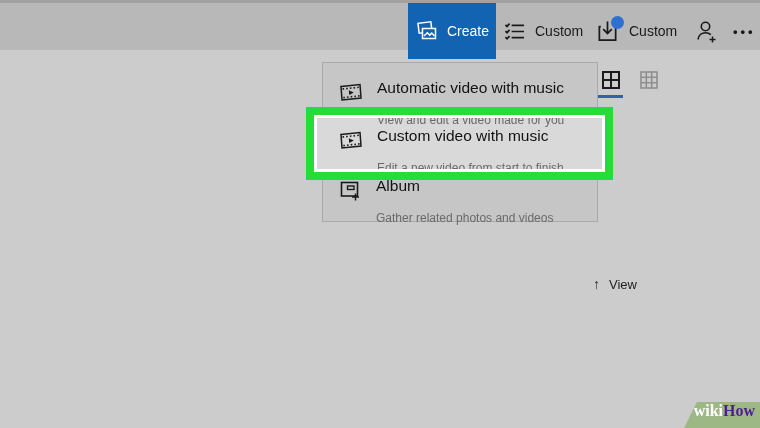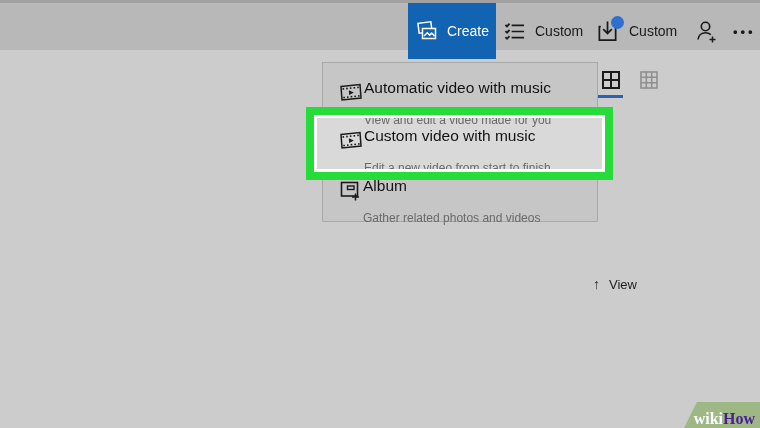--- a/index.html
+++ b/index.html
@@ -35,21 +35,21 @@
   .view-toggle{position:absolute;left:598px;top:70px;display:flex;gap:13px;}
   .vt-btn{position:relative;width:25px;height:28px;display:flex;align-items:flex-start;justify-content:center;cursor:pointer;}
   .vt-underline{position:absolute;left:0;bottom:0;width:25px;height:3px;background:#2f62ae;}
 
   
   .menu-panel{
     position:absolute;left:322px;top:62px;width:276px;height:160px;
     background:#c6c6c6;border:1px solid #a9a9a9;box-sizing:border-box;
   }
   .hover-row{position:absolute;left:314px;top:115px;width:291px;height:57px;background:#d9d9d9;}
-  .menu-row{position:absolute;display:flex;align-items:flex-start;cursor:pointer;}
+  .menu-row{position:absolute;display:flex;align-items:flex-start;gap:13px;cursor:pointer;}
   .menu-row .mi-icon{flex:0 0 auto;margin-top:2px;}
   .mi-title{font-size:15.5px;color:#121212;line-height:19px;white-space:nowrap;}
   .mi-sub{font-size:12px;color:#6a6a6a;line-height:15px;margin-top:16px;white-space:nowrap;}
   .row-1{left:338px;top:78px;}
   .row-2{left:338px;top:126px;justify-content:center;}
   .row-3{left:338px;top:176px;}
 
   
   .green-highlight{
     position:absolute;left:306px;top:107px;width:307px;height:73px;
@@ -61,21 +61,21 @@
   .hide-ctrl{
     position:absolute;left:593px;top:276px;display:flex;align-items:center;gap:9px;
     font-size:13px;color:#1f1f1f;cursor:pointer;
   }
   .hide-arrow{font-size:14px;color:#1f1f1f;}
 
   
   .watermark{
     position:absolute;right:0;bottom:0;width:76px;height:26px;background:#9db885;
     clip-path:polygon(17% 0,100% 0,100% 100%,0 100%);
-    display:flex;align-items:flex-end;justify-content:flex-end;
+    display:flex;align-items:flex-start;justify-content:flex-end;
     padding-right:5px;box-sizing:border-box;
     font-family:"Liberation Serif",serif;font-weight:bold;font-size:16px;
   }
   .wm-wiki{color:#ffffff;}
   .wm-how{color:#4c1d95;}
 
   svg{display:block;}
 </style>
 </head>
 <body>

